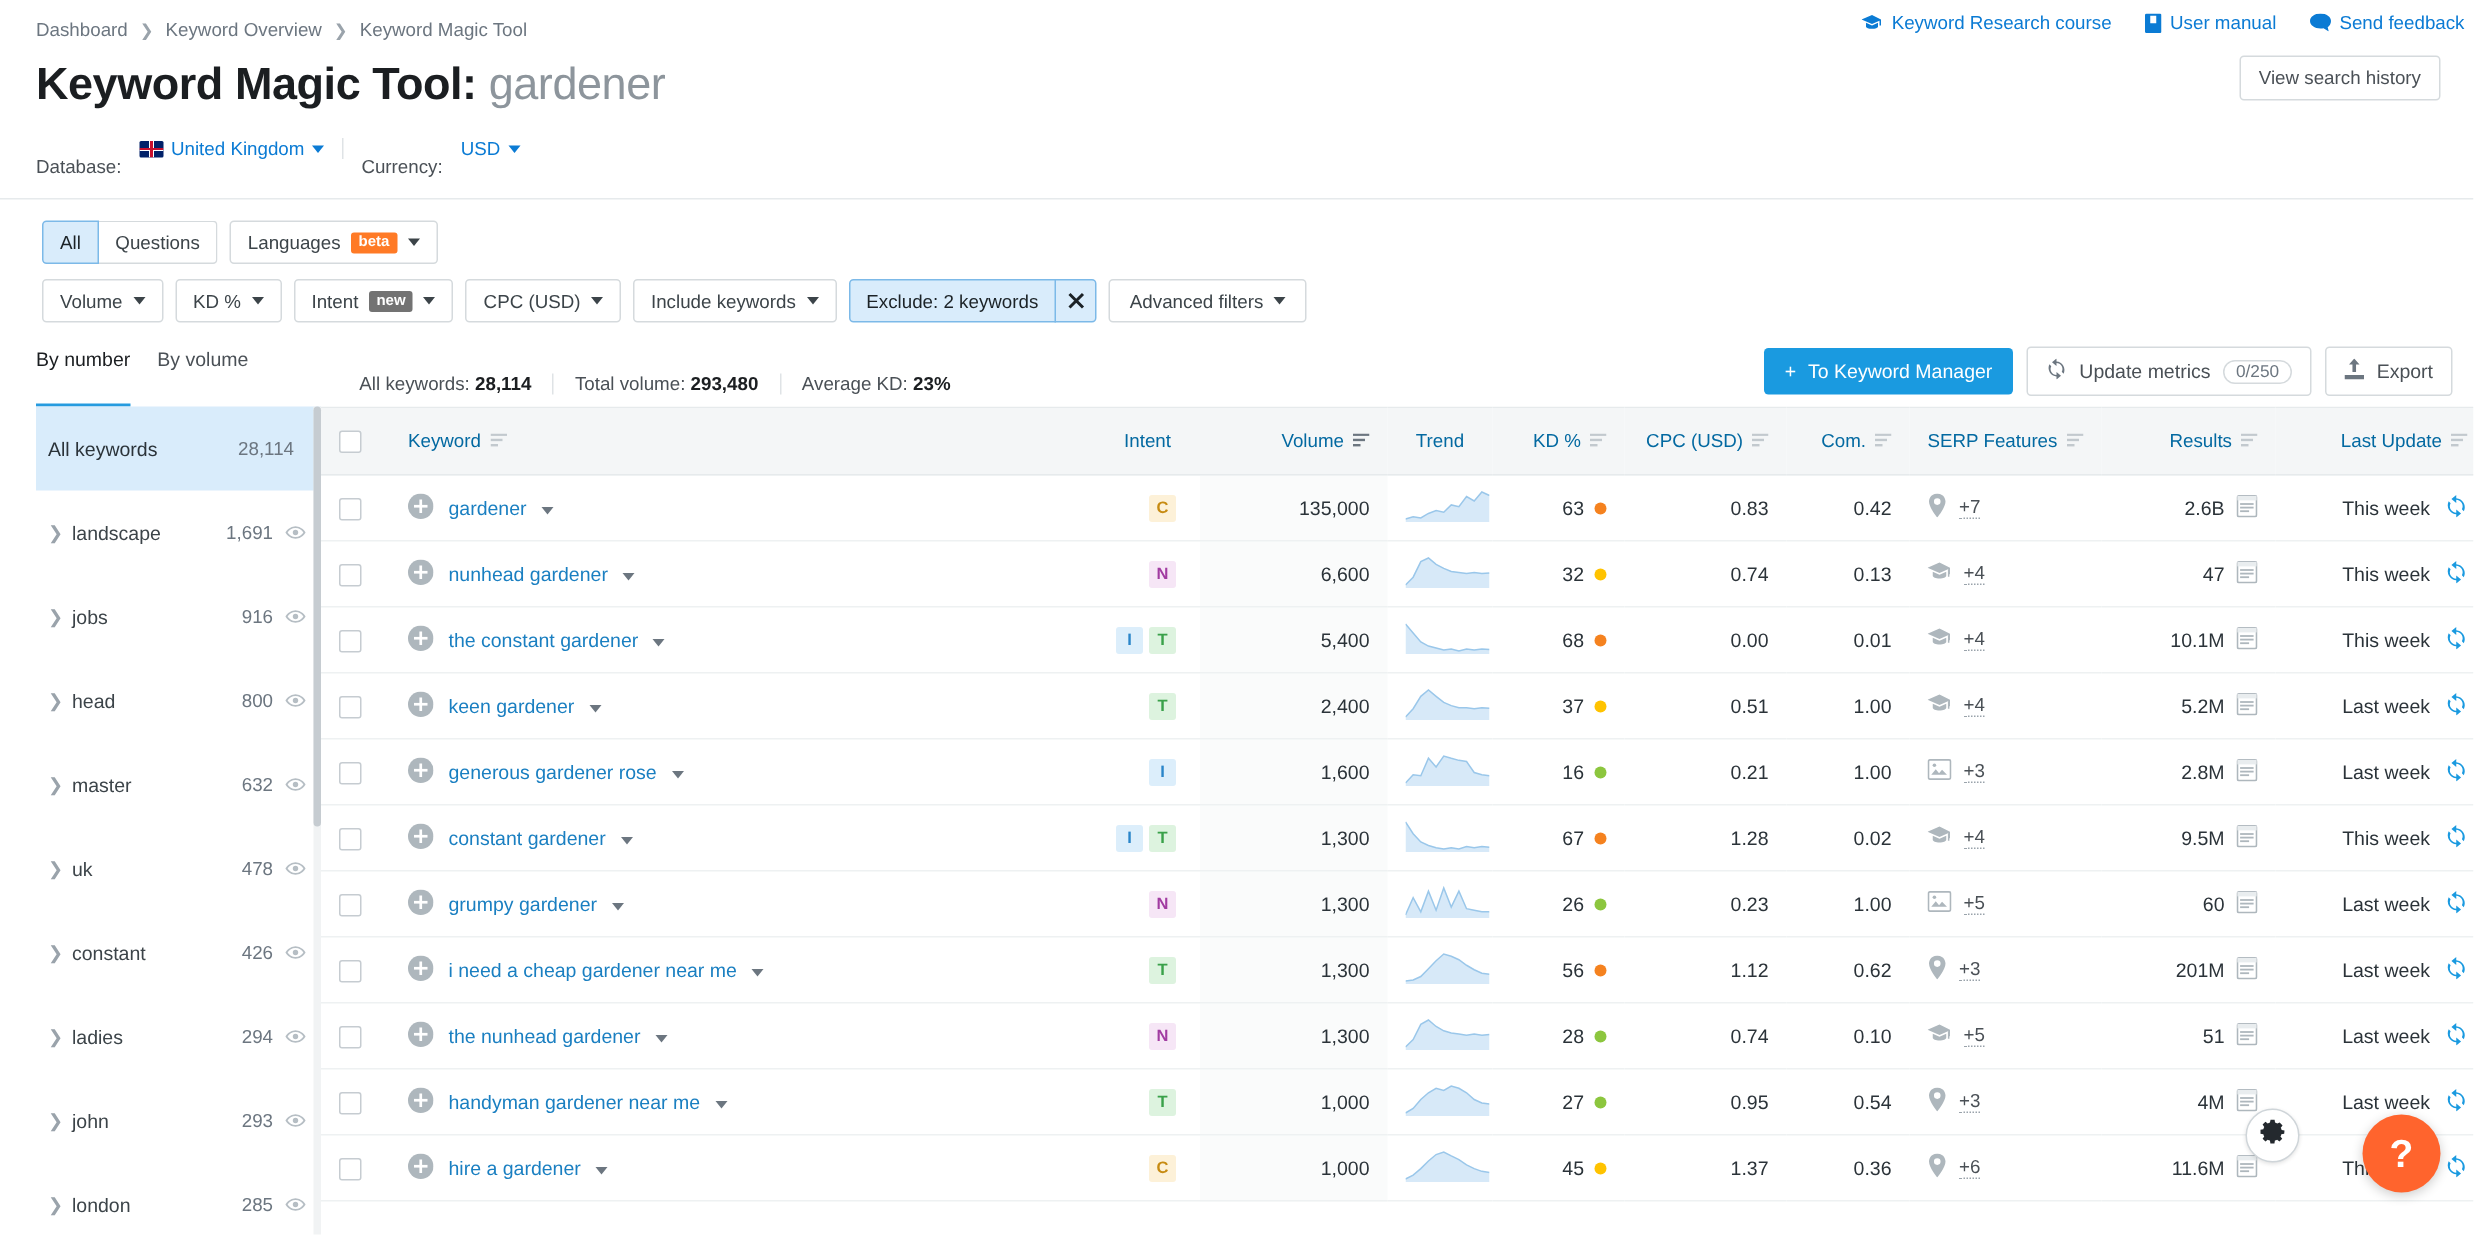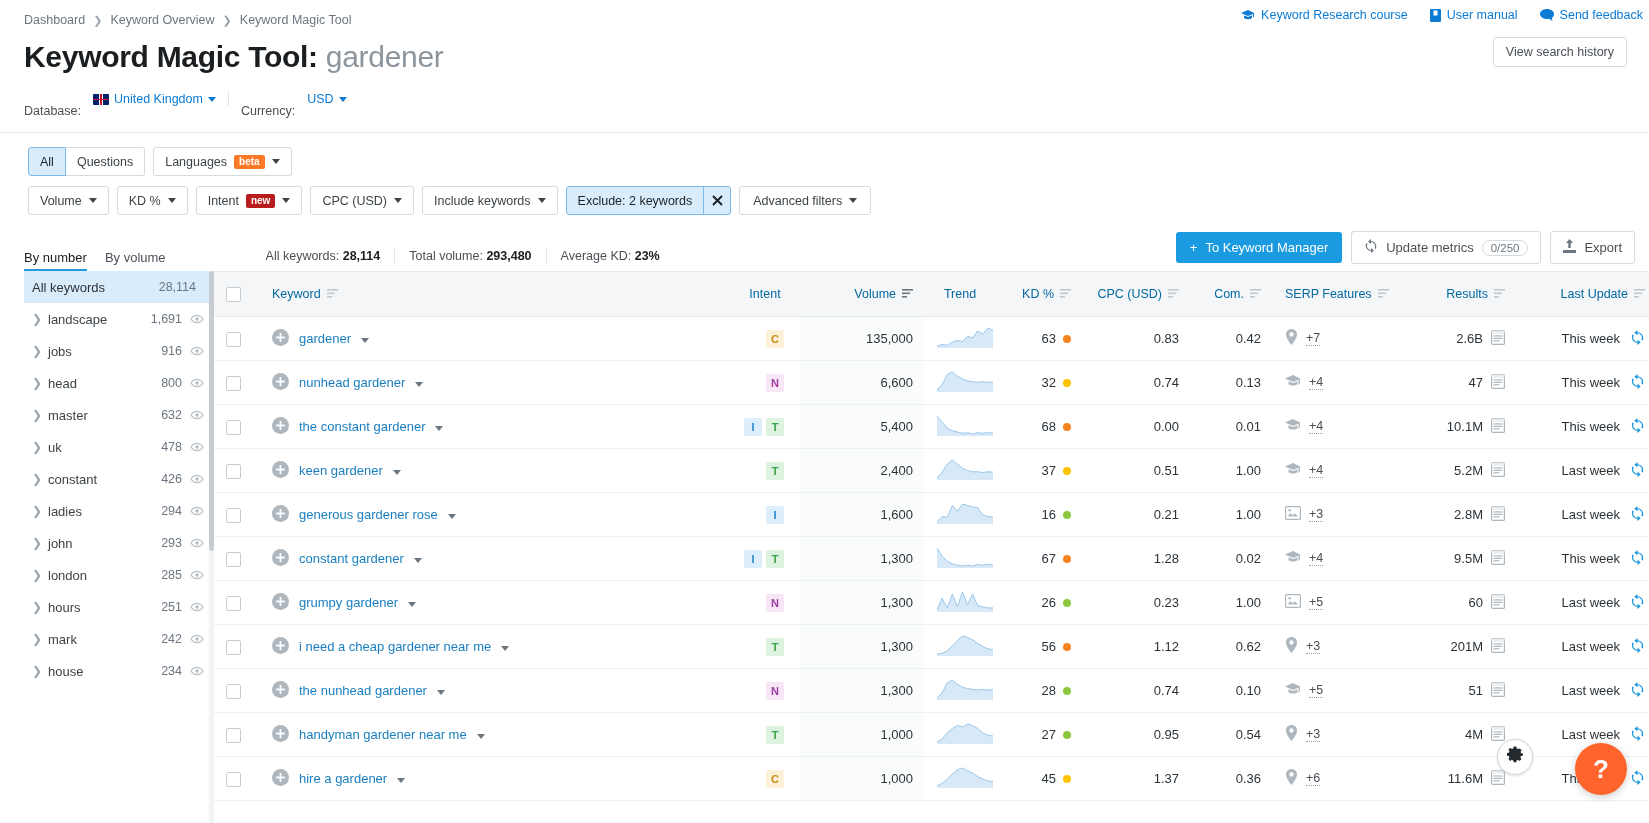--- a/index.html
+++ b/index.html
@@ -71,54 +71,54 @@
   .seg .chip:first-child { border-radius: 3px 0 0 3px; border-left-width: 1px; }
   .seg .chip:last-child { border-radius: 0 3px 3px 0; }
   .chip {
     border: 1px solid #d5dadd; background: #fff; color: #3c4449;
     font-size: 12.5px; padding: 6px 11px; height: 29px; cursor: pointer;
     display: inline-flex; align-items: center; gap: 7px; white-space: nowrap;
     font-family: inherit; border-radius: 3px;
   }
   .chip.active { background: #d9ecfb; border-color: #7cb9e8; color: #1b2226; position: relative; z-index:1; }
   .badge-beta { background: #ff7a26; color: #fff; font-size: 10px; font-weight: 700; padding: 1.5px 5px; border-radius: 2px; }
-  .badge-new { background: #b91c1c; color: #fff; font-size: 10px; font-weight: 700; padding: 1.5px 5px; border-radius: 2px; text-align: center; }
+  .badge-new { background: #737373; color: #fff; font-size: 10px; font-weight: 700; padding: 1.5px 5px; border-radius: 2px; text-align: center; }
   .chip-x {
     border: 1px solid #7cb9e8; border-left: 1px solid #7cb9e8; background: #d9ecfb;
     width: 28px; height: 29px; display: inline-flex; align-items: center; justify-content: center;
     cursor: pointer; border-radius: 0 3px 3px 0; margin-left: -1px;
   }
   .chip.with-x { border-radius: 3px 0 0 3px; }
 
   
   .subbar { display:flex; align-items: flex-end; padding: 8px 24px 0 24px; position: relative; height: 46px;}
   .tabs-lite { display: flex; gap: 18px; }
-  .tab-lite { font-size: 13px; color: #4a5056; padding-bottom: 4px; cursor: pointer; border-bottom: 2px solid transparent; }
+  .tab-lite { font-size: 13px; color: #4a5056; padding-bottom: 22px; cursor: pointer; border-bottom: 2px solid transparent; }
   .tab-lite.on { color: #1b1e21; border-bottom-color: #269bdf; }
-  .stats { display:flex; align-items:center; gap: 14px; font-size: 12.5px; color: #4a5056; margin-left: 100px; padding-bottom: 8px;}
+  .stats { display:flex; align-items:center; gap: 14px; font-size: 12.5px; color: #4a5056; margin-left: 74px; padding-bottom: 8px;}
   .stats b { color: #1b1e21; }
   .stat-div { width:1px; height: 14px; background:#dfe3e6; }
   .actions { position: absolute; right: 14px; bottom: 7px; display:flex; align-items:center; gap: 9px; }
   .btn-primary {
     background: #1a9ae0; color:#fff; border: none; border-radius: 3px;
     font-size: 13px; padding: 8px 14px; cursor: pointer; display:inline-flex; align-items:center; gap:8px;
     font-family: inherit;
   }
   .btn-light {
     background: #fff; border: 1px solid #d5dadd; color: #4a5056; border-radius: 3px;
     font-size: 13px; padding: 7px 12px; cursor: pointer; display:inline-flex; align-items:center; gap:8px;
     font-family: inherit;
   }
   .pill-count { border: 1px solid #d5dadd; border-radius: 10px; font-size: 11.5px; padding: 1px 8px; color:#6c7680; }
 
   
   .body-wrap { display: flex; padding-left: 24px; height: 566px; }
   .sidebar { width: 190px; flex: 0 0 190px; position: relative; }
   .sb-item {
-    display: flex; align-items: center; height: 32px; font-size: 13px; color: #3c4449;
+    display: flex; align-items: center; height: 56px; font-size: 13px; color: #3c4449;
     padding: 0 10px 0 8px; cursor: pointer;
   }
   .sb-item.head { background: #d9ecfb; color:#2b3339; }
   .sb-arrow { width: 16px; color: #9aa3ab; font-size: 12px; flex: 0 0 16px; }
   .sb-label { flex: 1; }
   .sb-count { color: #6c7680; font-size: 12.5px; margin-right: 8px; }
   .eye { color: #b6bec4; }
   .sb-scroll {
     position: absolute; right: 0; top: 0; width: 5px; height: 100%; background: #f1f3f4;
   }

